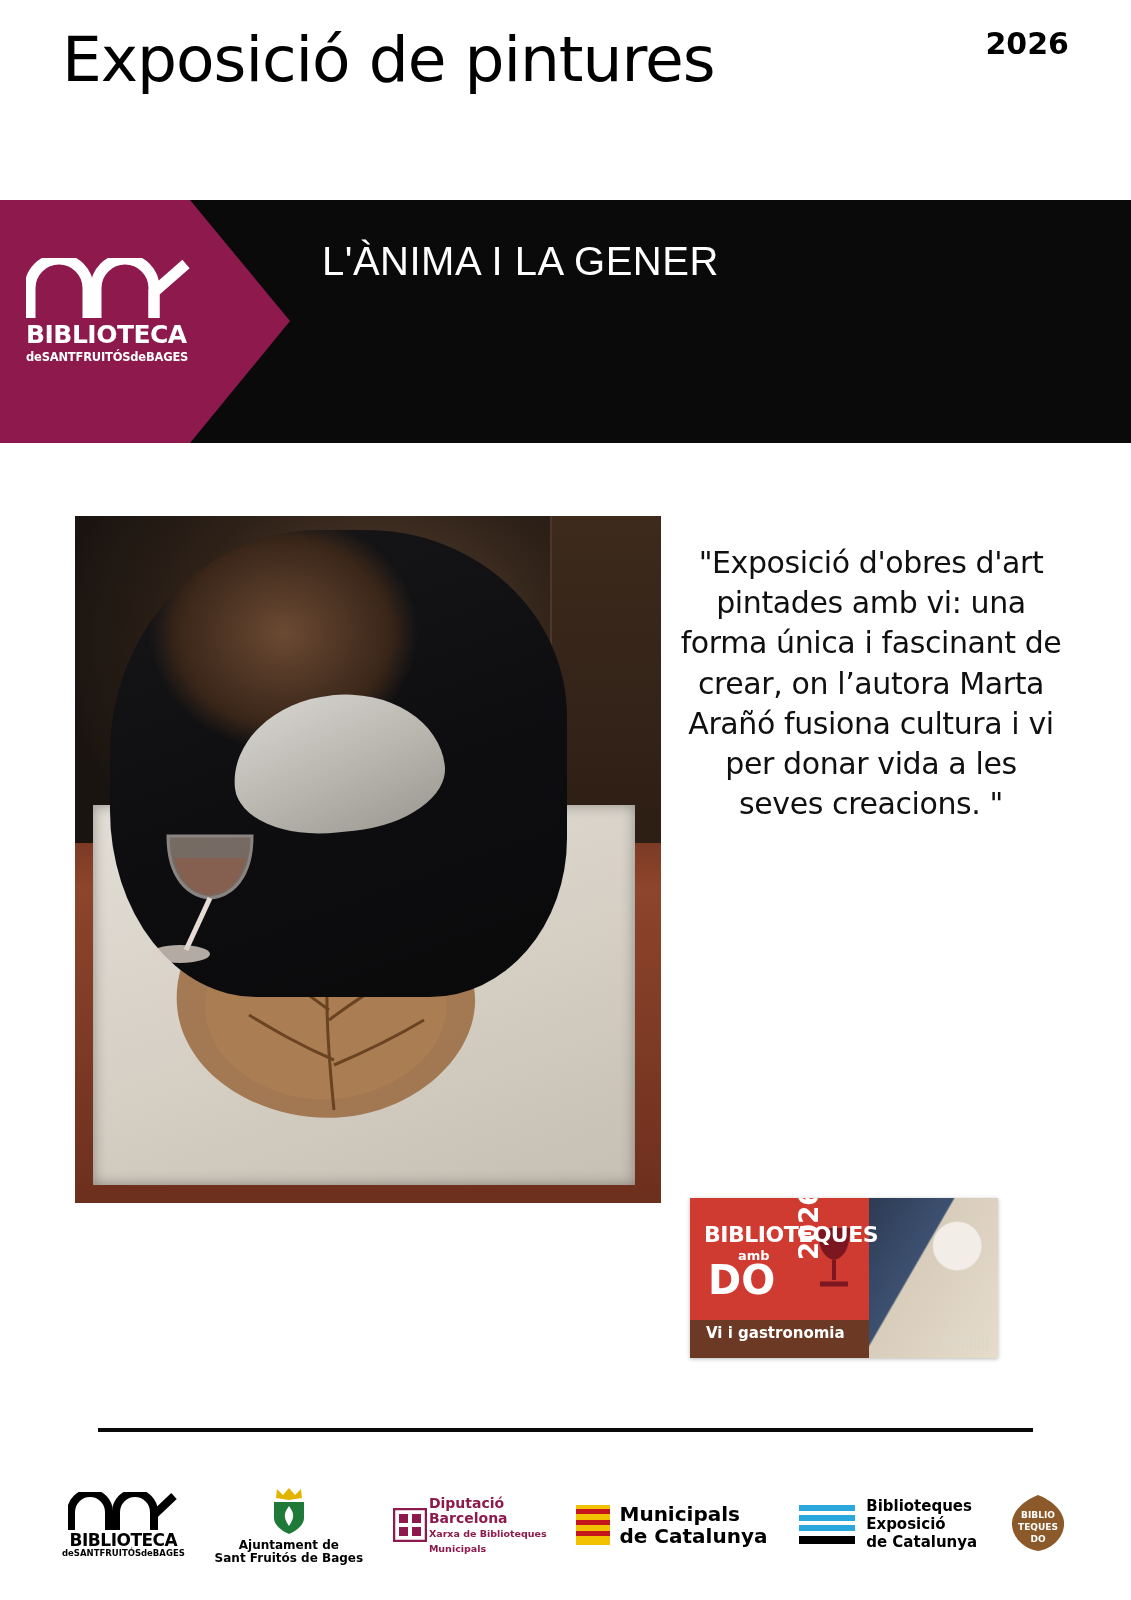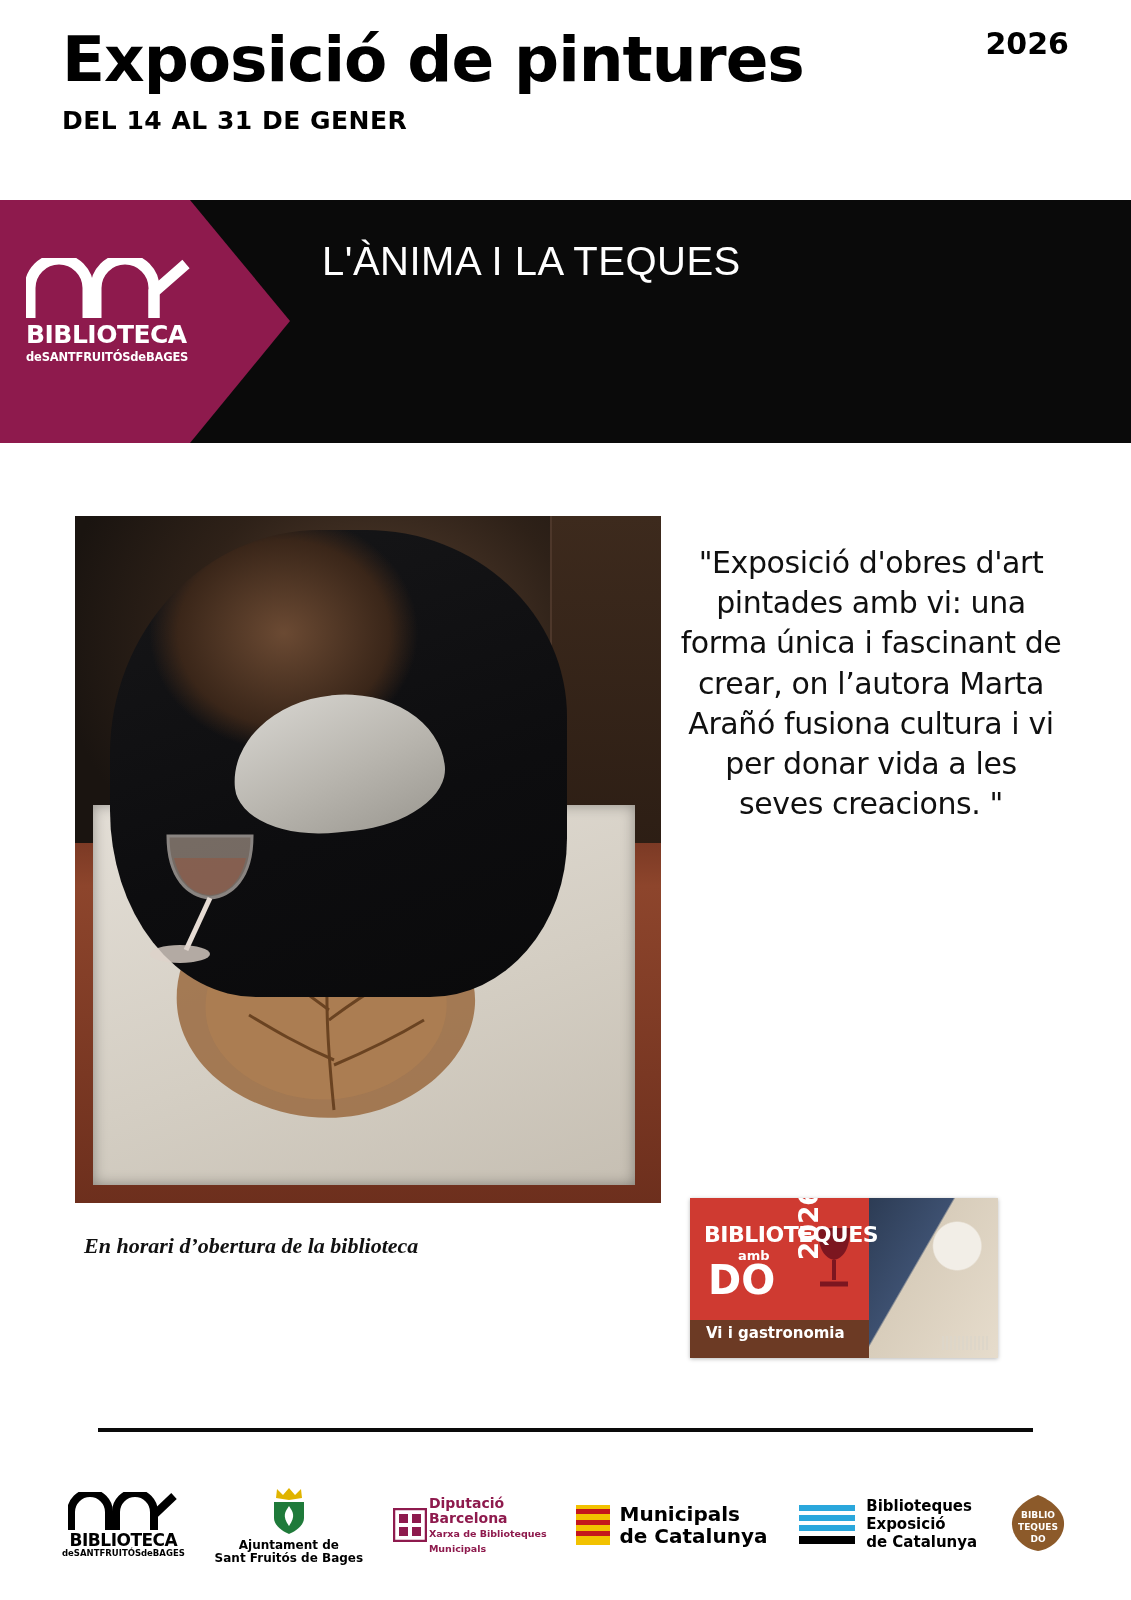--- a/index.html
+++ b/index.html
@@ -16,21 +16,21 @@
   }
 
   
   #poster-header {
     position: relative;
     height: 200px;
     padding: 28px 36px 0 62px;
   }
   #title-main {
     font-family: "DejaVu Sans", sans-serif;
-    font-weight: 700;
+    font-weight: 400;
     font-size: 63px;
     letter-spacing: -1px;
     line-height: 1.02;
     margin: 0;
     color: #000;
   }
   #title-dates {
     font-family: "DejaVu Sans", sans-serif;
     font-weight: 700;
     font-size: 25px;
@@ -296,39 +296,38 @@
 
   .fl-btd .leaf { width: 62px; height: 62px; }
 
   .vis-hidden { position:absolute; width:1px; height:1px; overflow:hidden; clip:rect(0 0 0 0); }
 </style>
 </head>
 <body>
 
 <div id="poster-header">
   <h1 id="title-main">Exposició de pintures</h1>
-  <div id="title-dates">DEL 14 AL 31 DE GENER</div>
   <div id="year-badge">2026</div>
 </div>
 
 <div id="band">
   <div id="band-magenta"></div>
 
   <div id="biblio-logo-band">
     <svg class="biblio-arches" viewBox="0 0 165 62">
       <path d="M4 60 V30 A29 29 0 0 1 62 30 V60" fill="none" stroke="#ffffff" stroke-width="11"></path>
       <path d="M70 60 V30 A29 29 0 0 1 128 30 V60" fill="none" stroke="#ffffff" stroke-width="11"></path>
       <path d="M128 60 V34 L160 6" fill="none" stroke="#ffffff" stroke-width="11"></path>
     </svg>
     <div class="biblio-word">BIBLIOTECA</div>
     <div class="biblio-sub">deSANTFRUITÓSdeBAGES</div>
   </div>
 
   <div id="band-title">
-    <div>L'ÀNIMA I LA TEQUES</div>
+    <div>L'ÀNIMA I LA GENER</div>
   </div>
 
 </div>
 
 <div id="content">
 
   <div id="photo-frame">
     <div id="photo-bg"></div>
     <div id="photo-shelf"></div>
     <div id="photo-desk"></div>
@@ -356,21 +355,20 @@
     <div id="photo-scarf"></div>
 
     <svg id="photo-glass" viewBox="0 0 160 150">
       <path d="M40 18 C40 60 60 78 82 80 C104 78 124 60 124 18 Z" fill="#cbb7a8" opacity="0.55" stroke="#efe6de" stroke-width="3"></path>
       <path d="M46 40 C52 66 66 76 82 77 C98 76 112 66 118 40 Z" fill="#8b5c4a" opacity="0.75"></path>
       <path d="M82 80 L58 132" stroke="#e6dcd4" stroke-width="5" fill="none"></path>
       <ellipse cx="52" cy="136" rx="30" ry="9" fill="#ddd2c9" opacity="0.8"></ellipse>
     </svg>
   </div>
 
-  <div id="photo-caption">En horari d’obertura de la biblioteca</div>
 
   <div id="quote">"Exposició d'obres d'art pintades amb vi: una forma única i fascinant de crear, on l’autora Marta Arañó fusiona cultura i vi per donar vida a les seves creacions. "</div>
 
   <div id="do-card">
     <div id="do-red"></div>
     <div id="do-brown"></div>
     <div id="do-art"></div>
     <div id="do-split"></div>
 
     <svg id="do-wineglass" viewBox="0 0 44 68">

